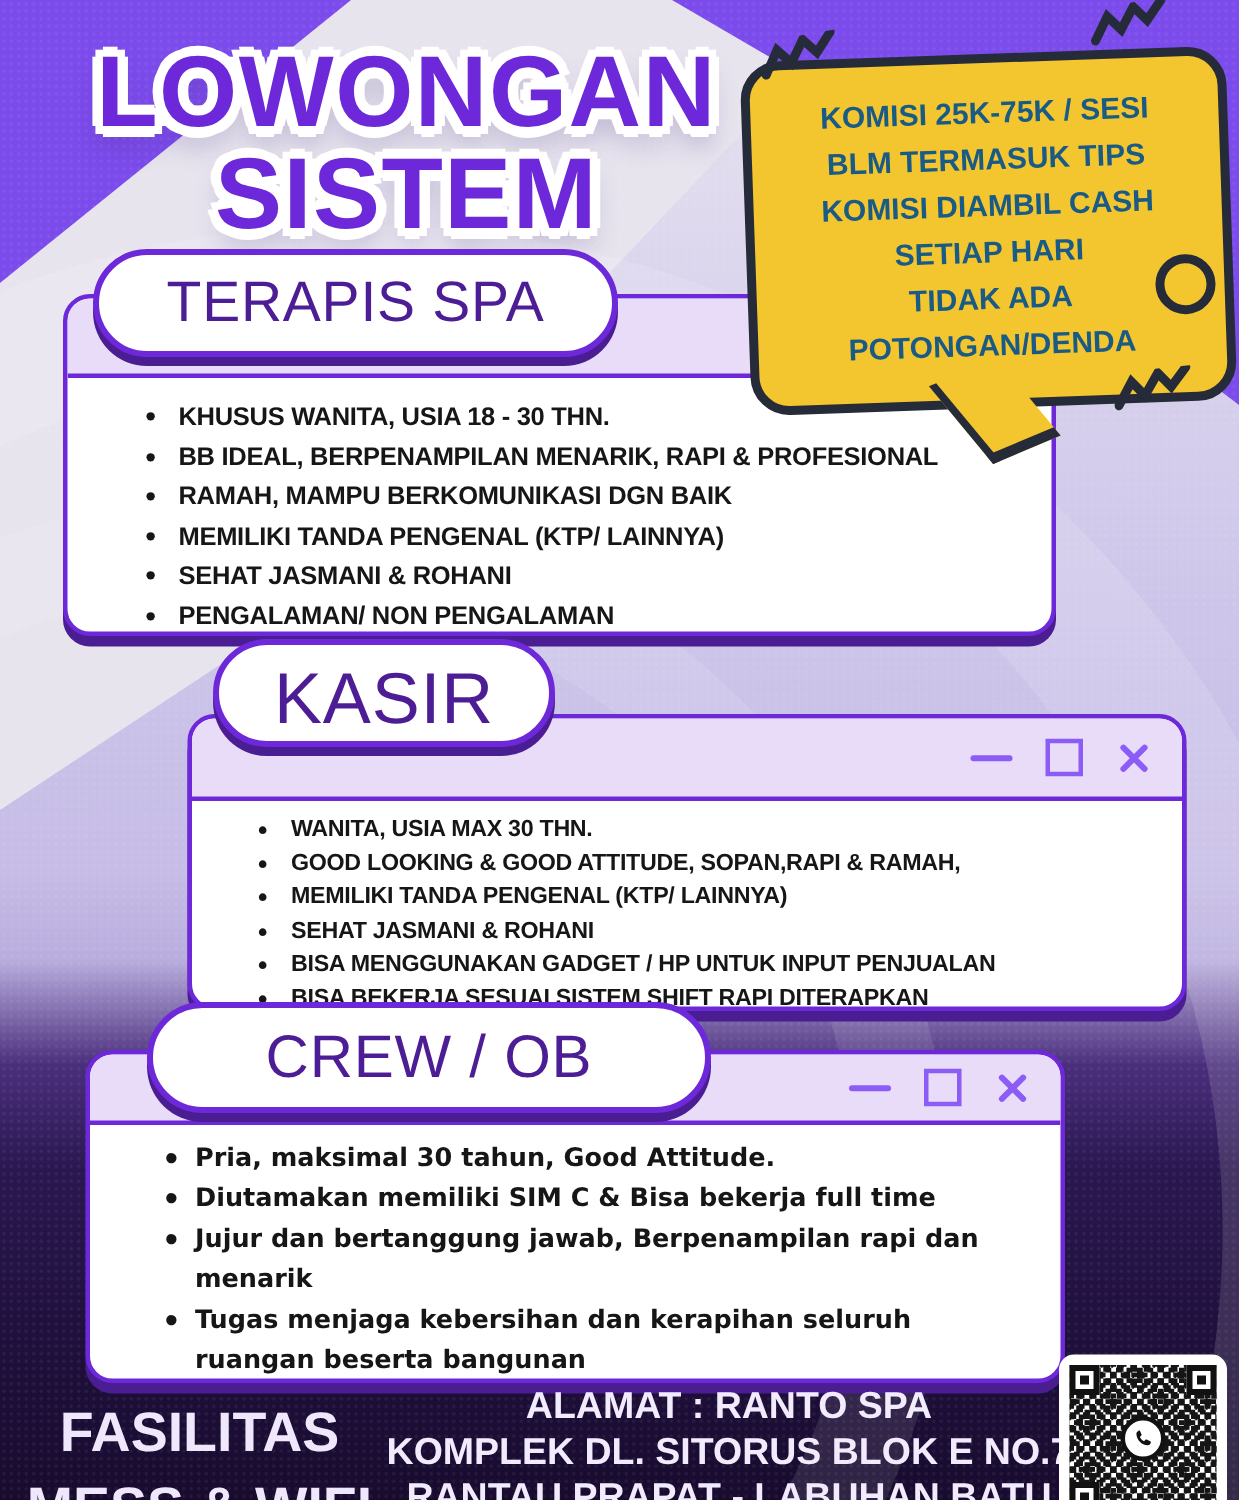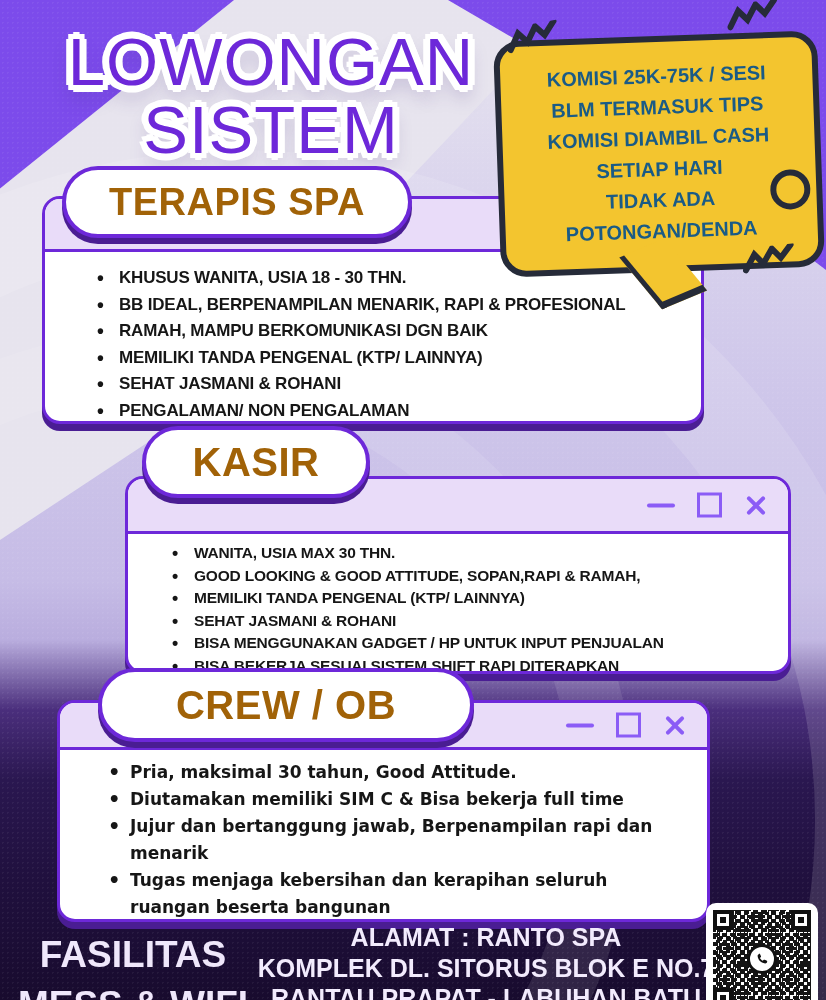--- a/index.html
+++ b/index.html
@@ -15,21 +15,21 @@
   .corner-tl{position:absolute;left:0;top:0;width:300px;height:230px;background:#7C4BEB;
     clip-path:polygon(0 0,78% 0,0 82%);}
   .corner-tr{position:absolute;right:0;top:0;width:420px;height:300px;background:#7C4BEB;
     clip-path:polygon(10% 0,100% 0,100% 90%,32% 18%);}
   .arc{position:absolute;border-radius:50%;}
   .arc1{left:-430px;top:150px;width:1150px;height:1150px;border:95px solid rgba(255,255,255,0.13);}
   .arc2{left:-310px;top:330px;width:820px;height:820px;border:62px solid rgba(255,255,255,0.10);}
   .noise{position:absolute;inset:0;background-image:radial-gradient(rgba(255,255,255,0.16) 1px,transparent 1px);background-size:5px 5px;opacity:.33;pointer-events:none;}
   
   .headline{position:absolute;left:36px;top:28px;width:470px;text-align:center;z-index:4;
-    color:#6D28D9;font-weight:normal;font-size:67px;line-height:1.02;letter-spacing:1px;
+    color:#6D28D9;font-weight:bold;font-size:67px;line-height:1.02;letter-spacing:1px;
     text-shadow:-5px -5px 0 #fff,5px -5px 0 #fff,-5px 5px 0 #fff,5px 5px 0 #fff,-7px 0 0 #fff,7px 0 0 #fff,0 -7px 0 #fff,0 7px 0 #fff,0 12px 18px rgba(70,45,130,0.35);}
   
   .bubble{position:absolute;left:497px;top:36px;width:312px;height:224px;z-index:8;
     background:#F3C52F;border:6px solid #262B39;border-radius:26px;transform:rotate(-2deg);
     display:flex;flex-direction:column;justify-content:center;text-align:center;
     color:#1A5B86;font-weight:bold;font-size:20px;line-height:1.55;}
   .bubble .tail{position:absolute;left:128px;bottom:-36px;width:50px;height:50px;background:#F3C52F;
     border-left:6px solid #262B39;border-bottom:6px solid #262B39;
     transform:skewX(24deg) rotate(-18deg);}
   .bubble .ring{position:absolute;right:6px;top:132px;width:28px;height:28px;border:6px solid #262B39;border-radius:50%;}
@@ -39,35 +39,35 @@
     box-shadow:0 7px 0 #4A1D93;overflow:hidden;z-index:2;}
   .titlebar{background:#E9DCF9;border-bottom:3px solid #6D28D9;position:relative;}
   .controls{position:absolute;right:20px;top:50%;transform:translateY(-50%);display:flex;gap:22px;align-items:center;}
   .ctl-min{width:28px;height:4px;background:#8B5CF6;border-radius:2px;}
   .ctl-max{width:19px;height:19px;border:3px solid #8B5CF6;}
   .ctl-close{position:relative;width:24px;height:24px;}
   .ctl-close span{position:absolute;left:0;top:10px;width:24px;height:4px;background:#8B5CF6;border-radius:2px;}
   .ctl-close span:first-child{transform:rotate(45deg);}
   .ctl-close span:last-child{transform:rotate(-45deg);}
   .pill{position:absolute;background:#fff;border:4px solid #6D28D9;border-radius:40px;
-    box-shadow:0 6px 0 #4A1D93;color:#a16207;font-weight:bold;z-index:5;
+    box-shadow:0 6px 0 #4A1D93;color:#4c1d95;font-weight:normal;z-index:5;
     display:flex;align-items:center;justify-content:center;letter-spacing:.5px;}
   .req-list{list-style:none;margin:0;color:#161616;font-weight:bold;}
   .req-list li{position:relative;padding-left:24px;}
   .req-list li::before{content:"\2022";position:absolute;left:2px;font-size:1.15em;}
   .upper{white-space:nowrap;letter-spacing:-0.2px;}
   
   .win-terapis{left:42px;top:196px;width:656px;height:222px;}
   .win-terapis .titlebar{height:50px;}
   .win-terapis .req-list{padding:13px 10px 0 50px;font-size:17px;line-height:26.5px;}
   .pill-terapis{left:62px;top:166px;width:342px;height:64px;font-size:38px;}
   .win-kasir{left:125px;top:476px;width:660px;height:192px;}
   .win-kasir .titlebar{height:52px;}
   .win-kasir .req-list{padding:8px 0 0 42px;font-size:15.5px;line-height:22.6px;letter-spacing:-0.3px;}
-  .pill-kasir{left:142px;top:426px;width:220px;height:64px;font-size:40px;}
+  .pill-kasir{left:142px;top:426px;width:220px;height:64px;font-size:48px;align-items:flex-end;}
   .win-crew{left:57px;top:700px;width:647px;height:216px;}
   .win-crew .titlebar{height:44px;}
   .win-crew .req-list{padding:9px 14px 0 46px;font-family:"DejaVu Sans",sans-serif;font-size:17px;line-height:27px;}
   .pill-crew{left:98px;top:668px;width:368px;height:66px;font-size:40px;}
   
   .footer-left{position:absolute;left:14px;top:930px;width:238px;text-align:center;z-index:4;
     color:#EFE7FB;font-weight:bold;font-size:37px;line-height:1.35;}
   .footer-address{position:absolute;left:252px;top:922px;width:468px;text-align:center;z-index:4;
     color:#F2EBFD;font-weight:bold;font-size:25px;line-height:1.22;}
   .qr-card{position:absolute;right:8px;top:903px;width:112px;height:112px;background:#fff;border-radius:10px;padding:7px;box-sizing:border-box;z-index:4;}

